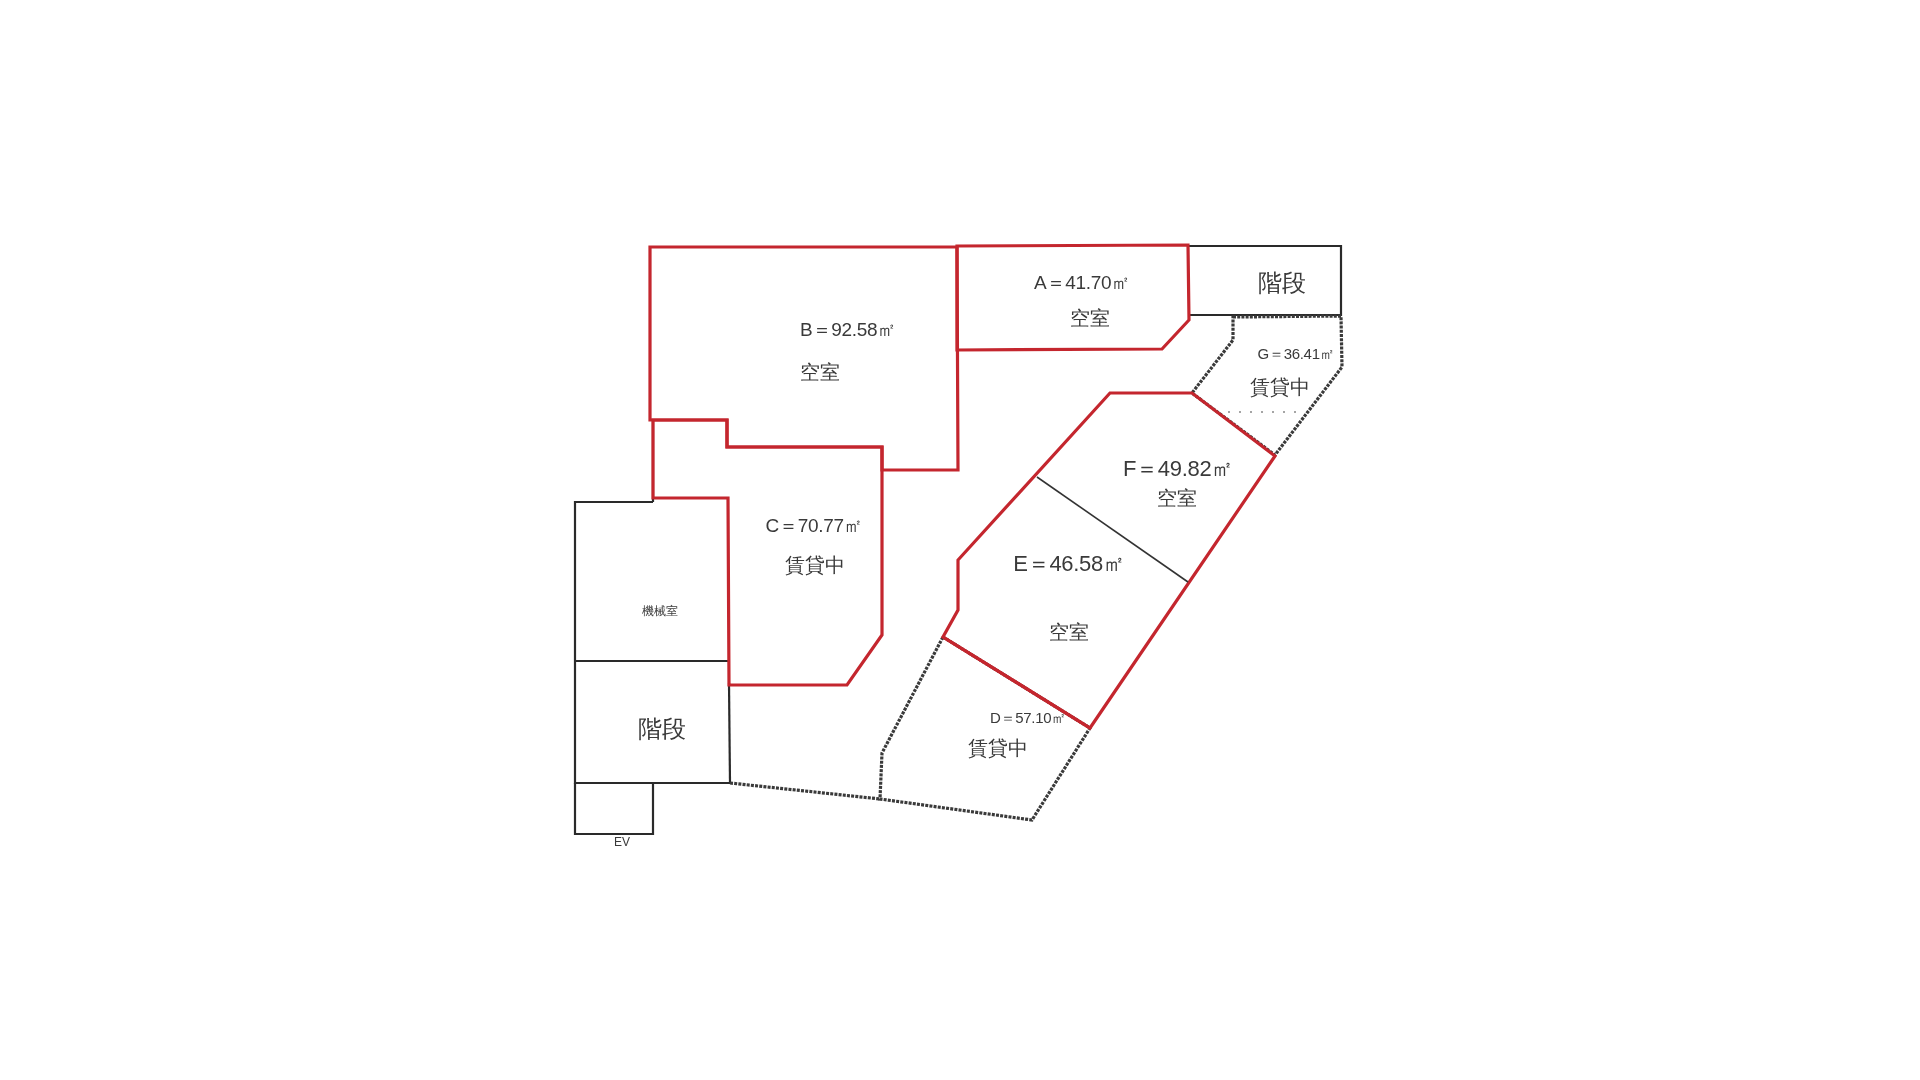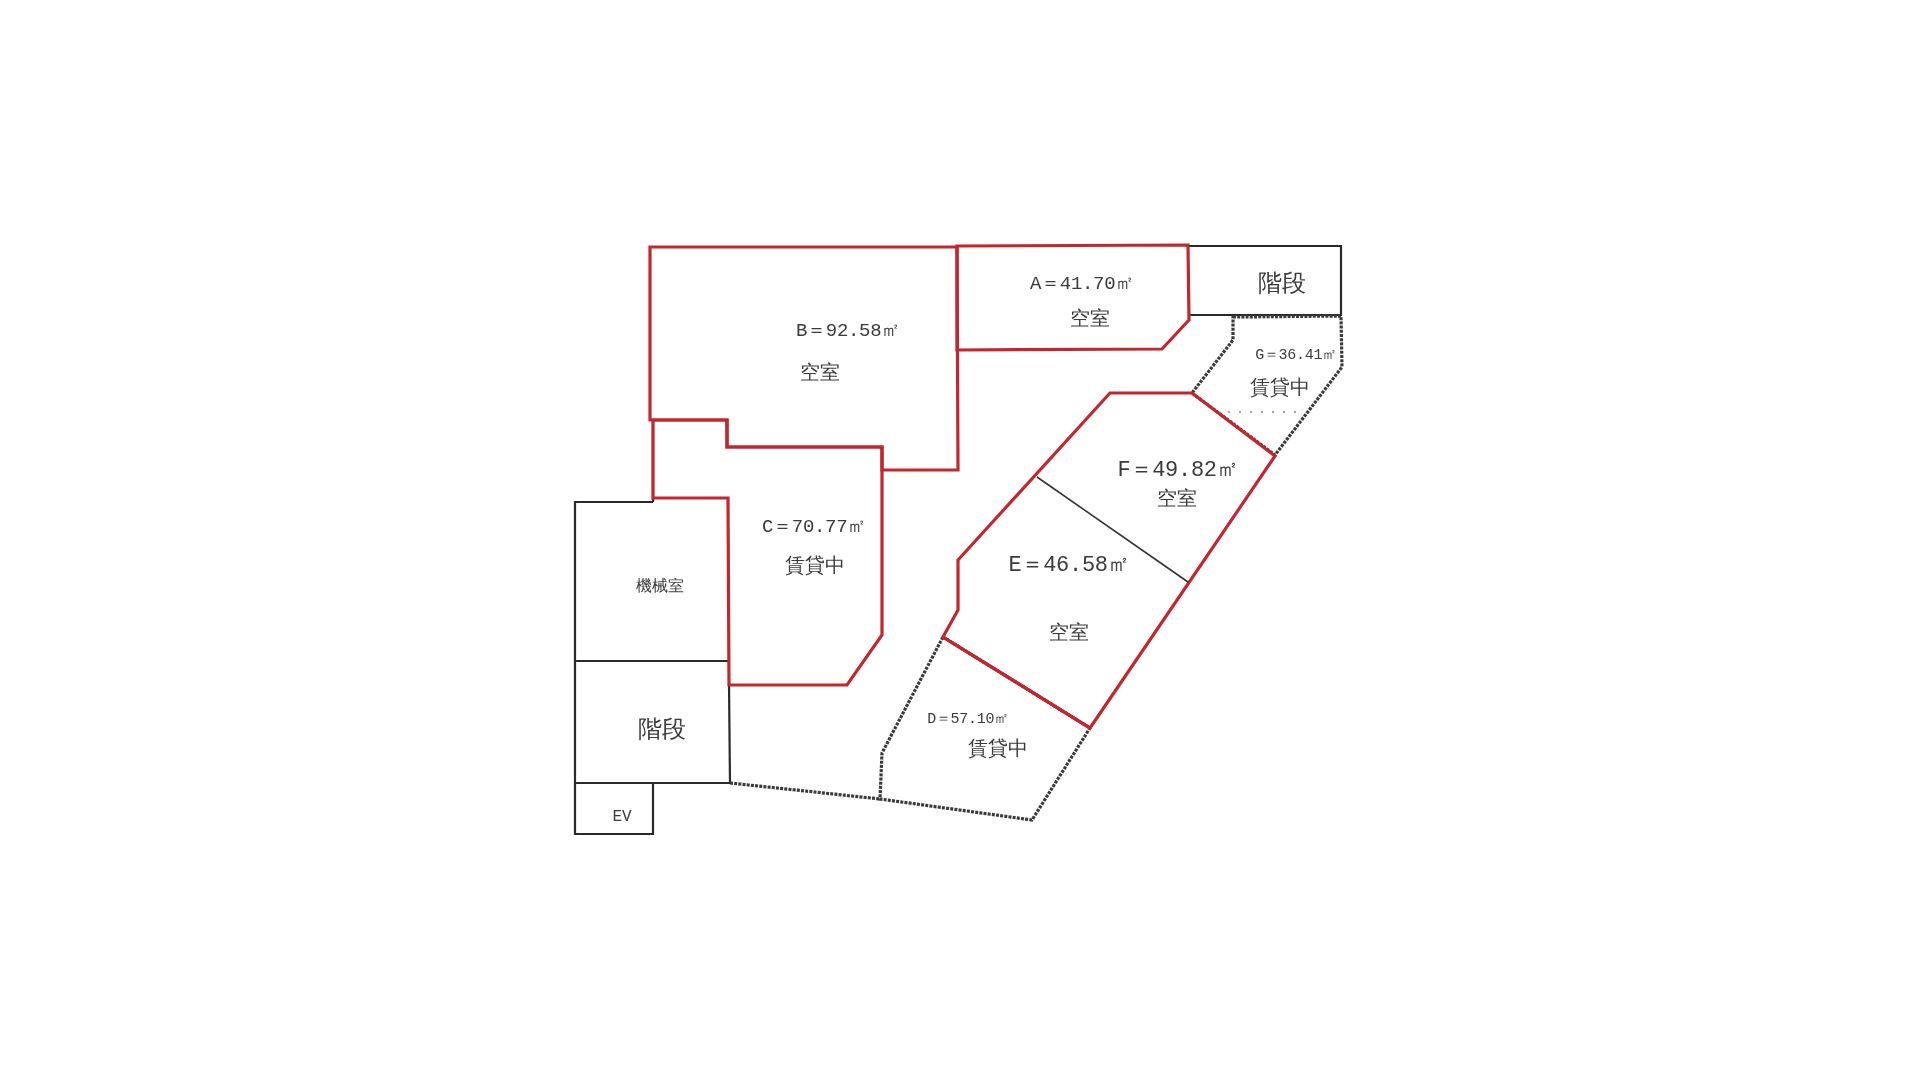--- a/index.html
+++ b/index.html
@@ -3,28 +3,28 @@
 <meta charset="utf-8">
 <style>
   html, body { margin: 0; padding: 0; background: #ffffff; }
   body { width: 1920px; height: 1080px; position: relative; overflow: hidden; font-family: "DejaVu Sans", sans-serif; }
   #plan { position: absolute; left: 0; top: 0; width: 1920px; height: 1080px; }
   .wall { fill: none; stroke: #2a2a2a; stroke-width: 2.2; stroke-linejoin: miter; }
   .wall-heavy { fill: none; stroke: #3a3a3a; stroke-width: 3.2; stroke-dasharray: 3 1.2; }
   .unit-red { fill: none; stroke: #c4262e; stroke-width: 3.2; stroke-linejoin: miter; }
   .thin { fill: none; stroke: #333; stroke-width: 1.6; }
   .dots { fill: none; stroke: #888; stroke-width: 1.5; stroke-dasharray: 2 9; }
-  .lbl { position: absolute; color: #3a3a3a; white-space: nowrap; transform: translate(-50%, -50%); font-family: Liberation Mono, monospace; }
+  .lbl { position: absolute; color: #3a3a3a; white-space: nowrap; transform: translate(-50%, -50%); font-family: Liberation Sans, sans-serif; }
   .area { font-size: 19px; letter-spacing: -0.3px; }
   .area.big { font-size: 22px; }
   .area.small { font-size: 15px; }
   .status { font-size: 20px; }
   .status.small { font-size: 20px; }
   .room { font-size: 24px; }
-  .room.small { font-size: 16px; }
+  .room.small { font-size: 12px; margin-top: 25px; }
 </style>
 </head>
 <body>
 
 <svg id="plan" viewBox="0 0 1920 1080" xmlns="http://www.w3.org/2000/svg">
 
   <g>
 
     <polyline class="wall" points="1188,246 1341,246 1341,315 1188,315"></polyline>
 
@@ -70,16 +70,16 @@
 <div class="lbl area" style="left:814px; top:526px;">C＝70.77㎡</div>
 <div class="lbl status" style="left:815px; top:565px;">賃貸中</div>
 
 <div class="lbl room small" style="left:660px; top:586px;">機械室</div>
 
 <div class="lbl area big" style="left:1069px; top:564px;">E＝46.58㎡</div>
 <div class="lbl status" style="left:1069px; top:632px;">空室</div>
 
 <div class="lbl room" style="left:662px; top:729px;">階段</div>
 
-<div class="lbl area small" style="left:968px; top:718px;">D＝57.10㎡</div>
+<div class="lbl area small" style="left:1028px; top:718px;">D＝57.10㎡</div>
 <div class="lbl status small" style="left:998px; top:748px;">賃貸中</div>
 
 <div class="lbl room small" style="left:622px; top:817px;text-align:right;">EV</div>
 
 </body></html>

